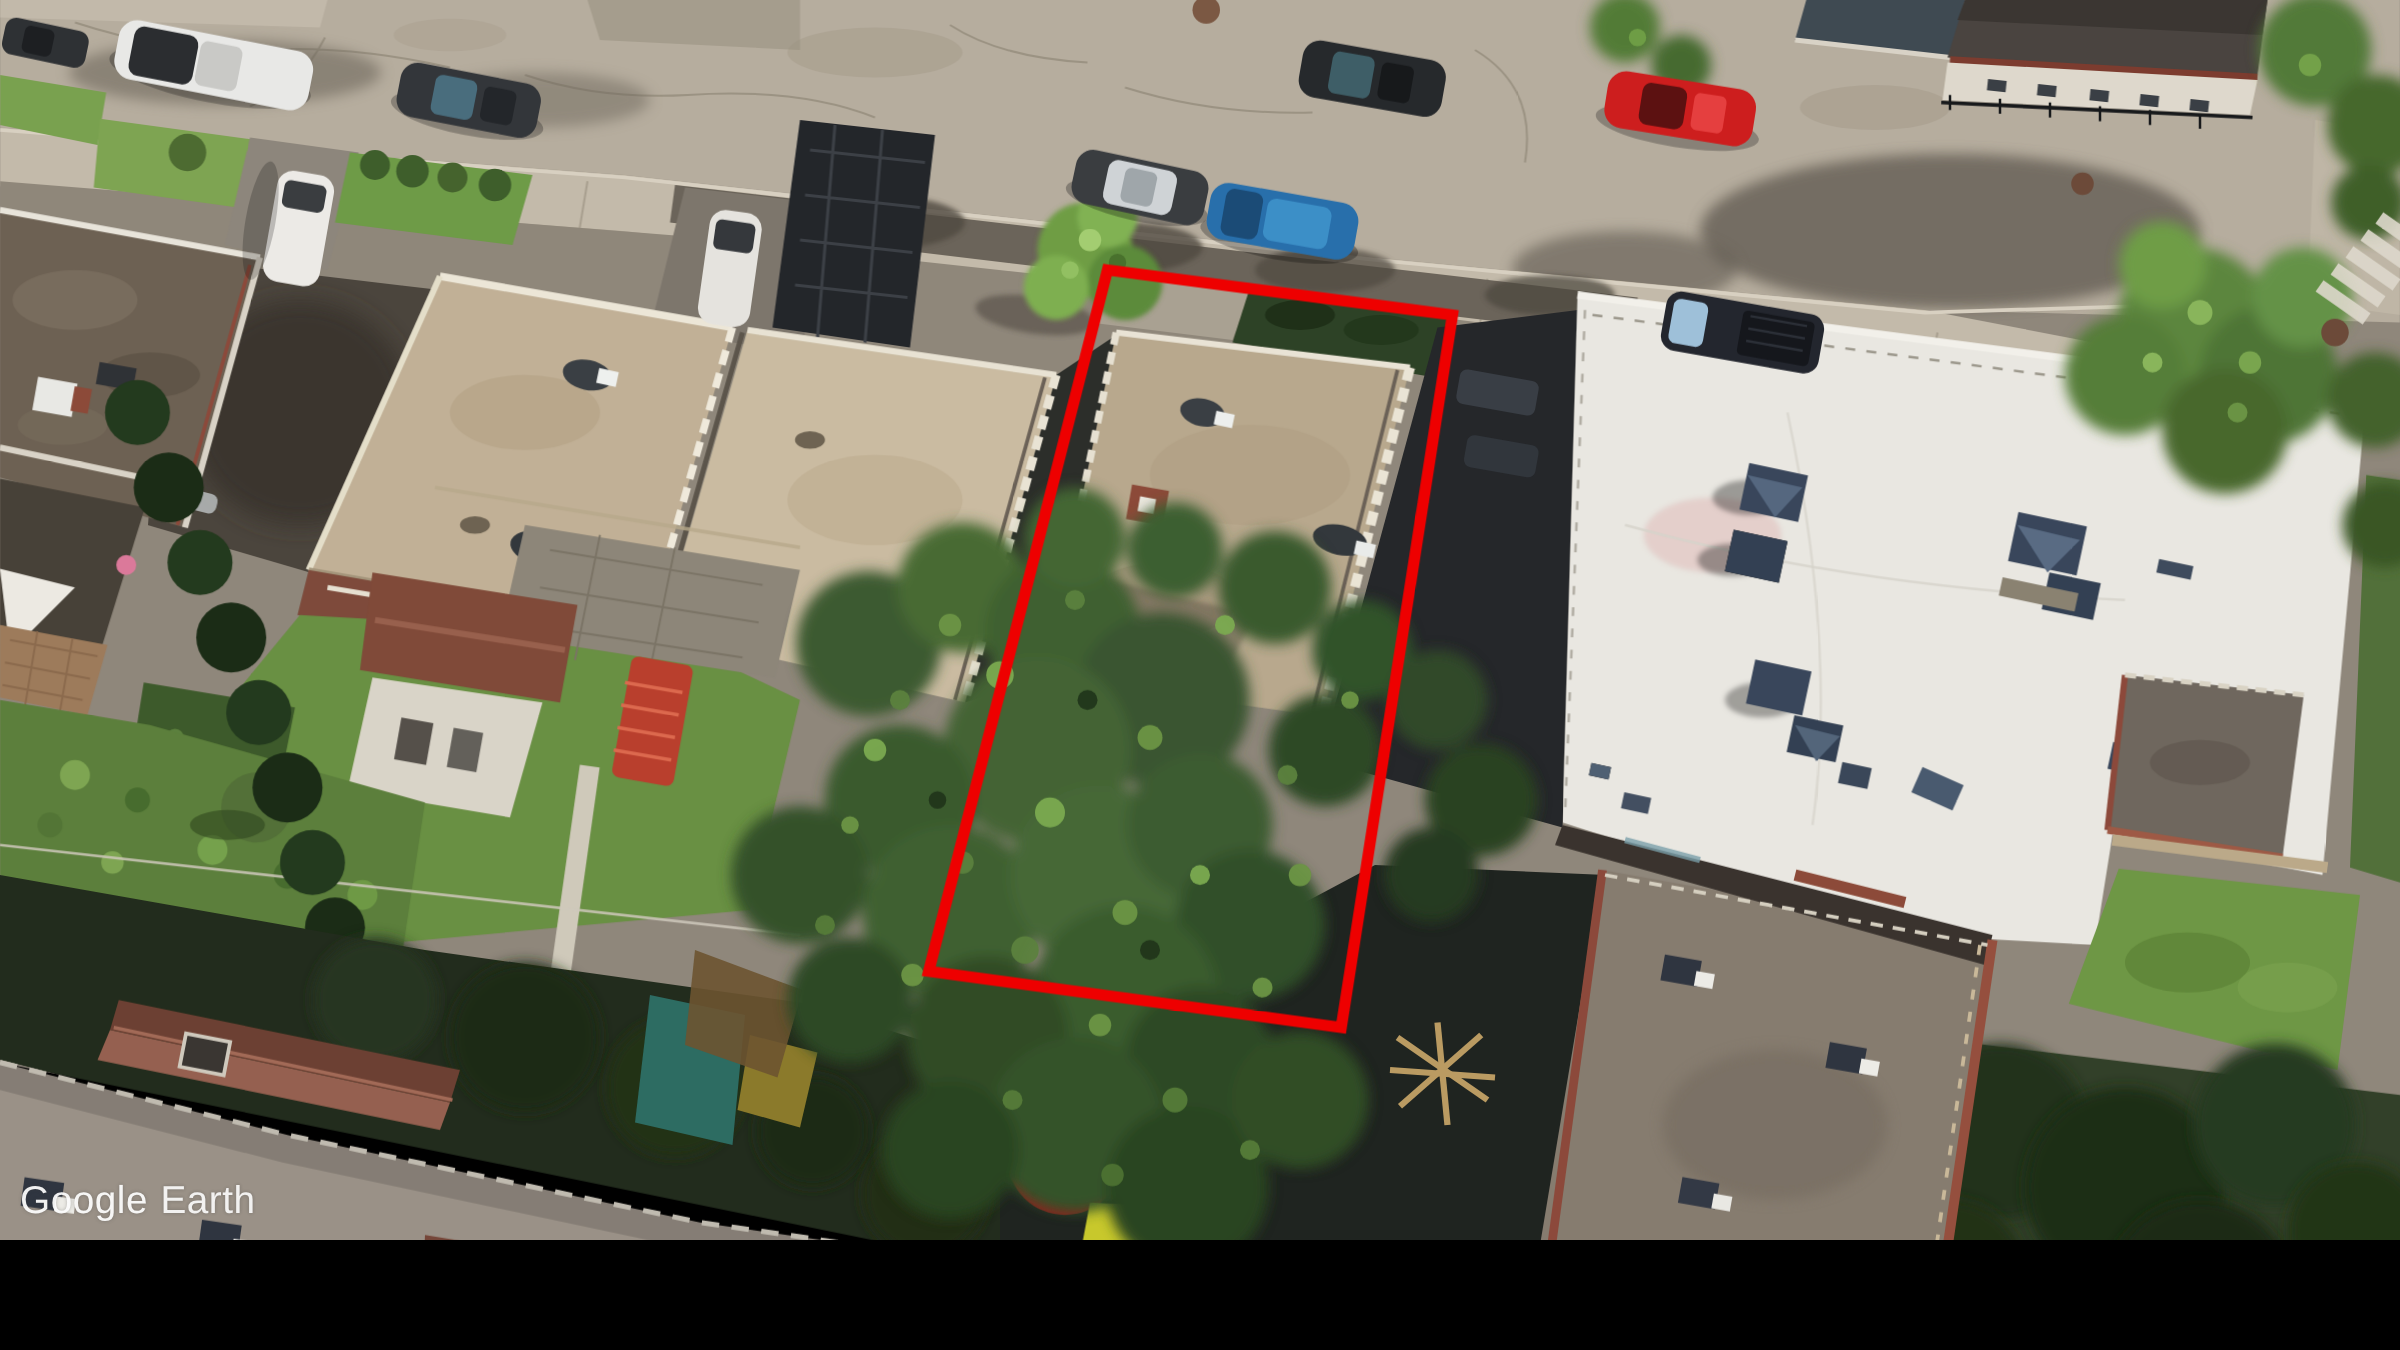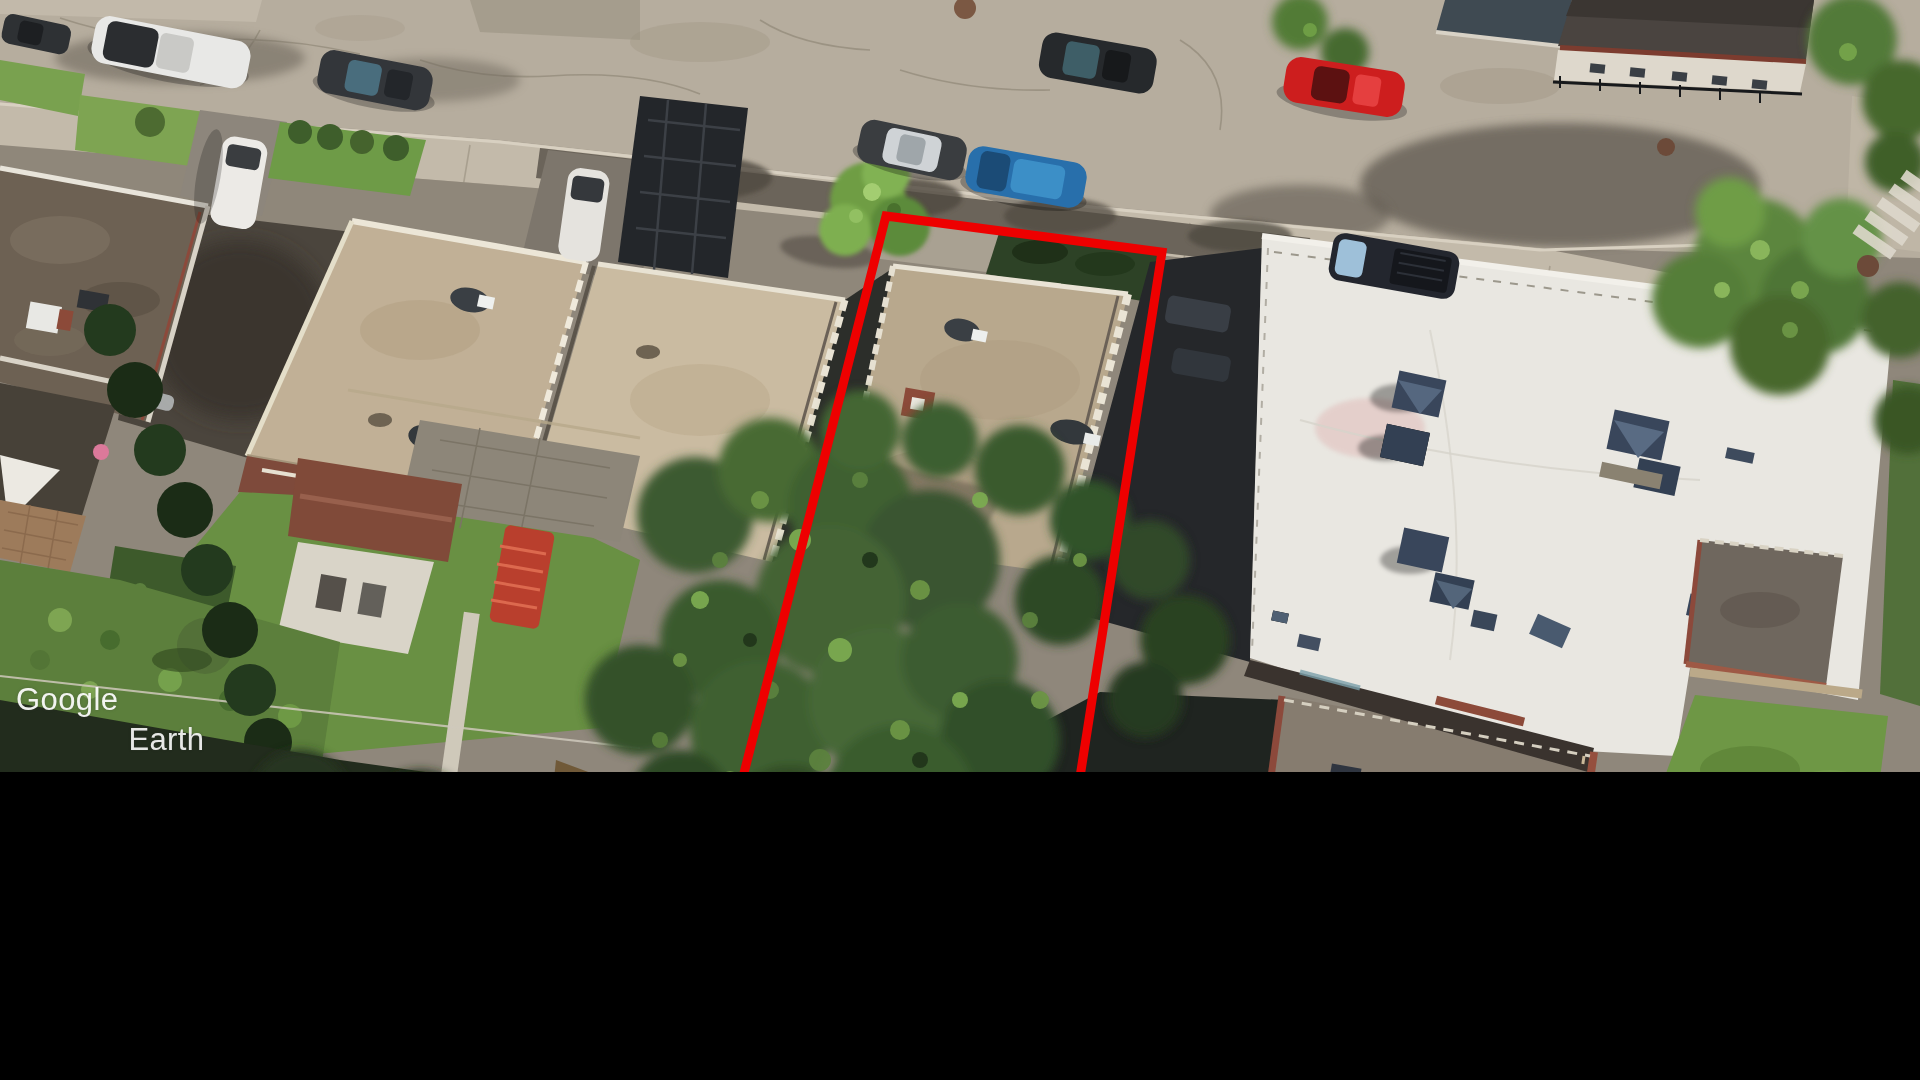--- a/index.html
+++ b/index.html
@@ -1,24 +1,24 @@
 <!DOCTYPE html>
 <html><head>
 <meta charset="utf-8">
 <style>
   html,body{margin:0;padding:0;background:#000;}
-  .stage{position:relative;width:1920px;height:772px;overflow:hidden;
+  .stage{position:relative;width:1920px;height:992px;overflow:hidden;
          font-family:"Liberation Sans",sans-serif;background:#8f877b;}
   .stage svg{position:absolute;left:0;top:0;}
   #scene{filter:blur(.5px) saturate(1.04);}
   .watermark{position:absolute;left:16px;bottom:14px;display:flex;gap:10px;
              color:rgba(255,255,255,.93);font-size:31px;letter-spacing:.4px;
              text-shadow:0 0 3px rgba(60,60,60,.35);user-select:none;}
   .watermark .brand{font-weight:500;}
-  .watermark .product{font-weight:400;opacity:.96;margin-top:40px;}
+  .watermark .product{font-weight:400;opacity:.96;}
 </style>
 </head>
 <body>
 
 <div class="stage">
 <svg width="1920" height="1080" viewBox="0 0 1920 1080">
   <defs>
     <filter id="soft" x="-40%" y="-40%" width="180%" height="180%">
           <feGaussianBlur stdDeviation="5"></feGaussianBlur>
         </filter>

